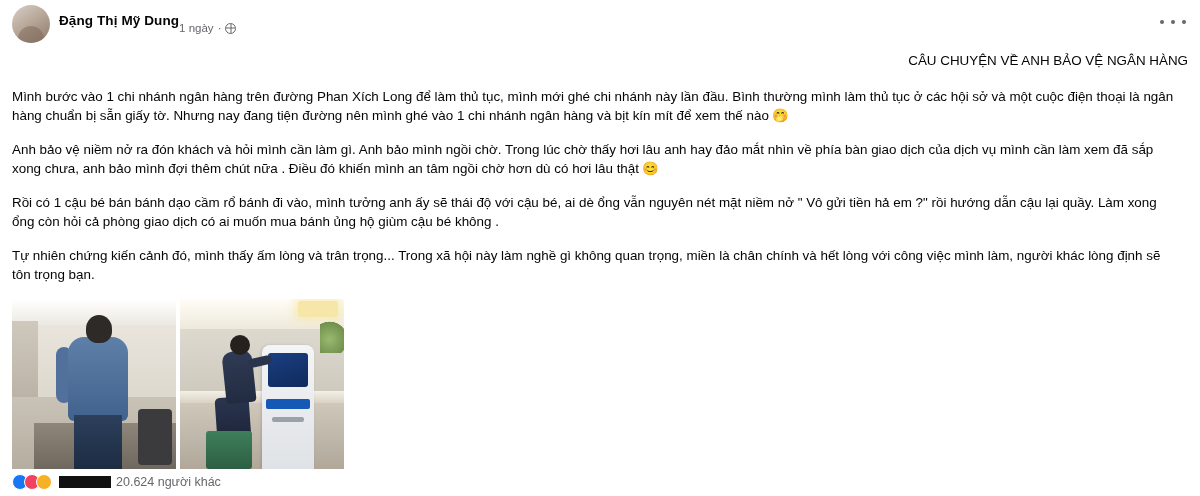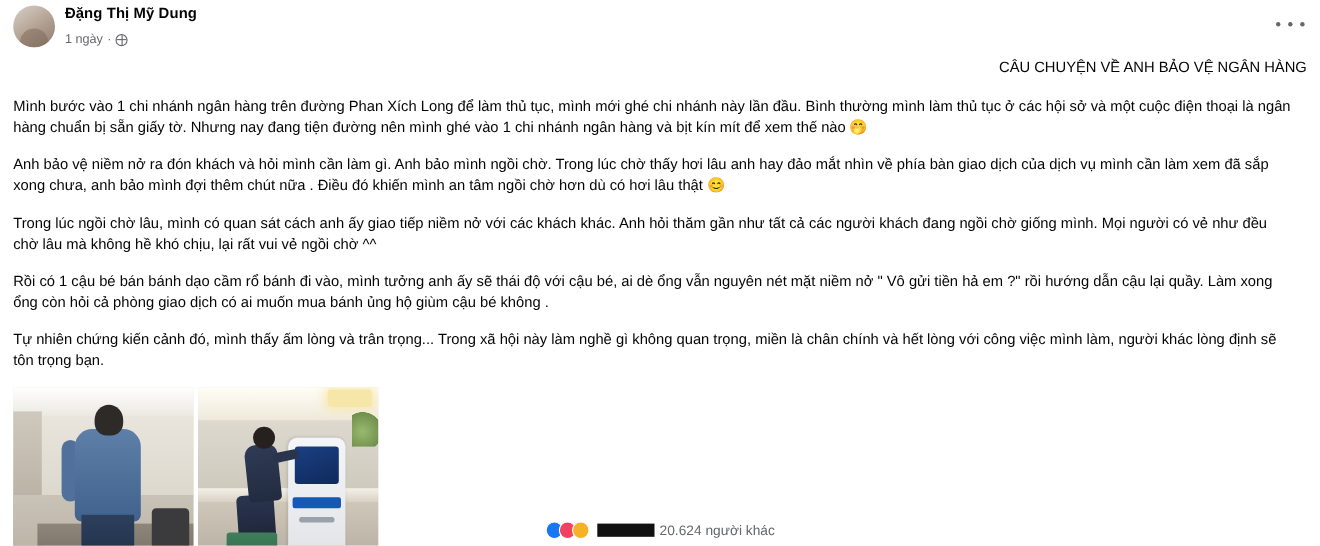--- a/index.html
+++ b/index.html
@@ -46,21 +46,20 @@
     left: 50%;
     top: 55%;
     width: 26px;
     height: 26px;
     border-radius: 50%;
     background: rgba(120, 95, 80, 0.45);
     transform: translate(-50%, 0);
   }
   .header-text {
     display: flex;
-    flex-direction: column;
     justify-content: space-between;
     line-height: 1.25;
   }
   .author-name {
     font-size: 13.5px;
     font-weight: bold;
     color: #050505;
     letter-spacing: 0.1px;
   }
   .meta-row {
@@ -286,21 +285,20 @@
   .post-footer {
     position: absolute;
     left: 12px;
     right: 12px;
     bottom: 6px;
     display: flex;
     align-items: center;
     justify-content: space-between;
     font-size: 12.5px;
     color: #65676b;
-    flex-direction: column;
   }
   .reactions {
     display: flex;
     align-items: center;
   }
   .reaction-icons {
     display: flex;
     align-items: center;
     margin-right: 5px;
   }
@@ -353,21 +351,20 @@
       <span></span>
         <span></span>
         <span></span>
     </div>
   </div>
 
   <div class="post-body">
     <p class="post-title">CÂU CHUYỆN VỀ ANH BẢO VỆ NGÂN HÀNG</p>
     <p>Mình bước vào 1 chi nhánh ngân hàng trên đường Phan Xích Long để làm thủ tục, mình mới ghé chi nhánh này lần đầu. Bình thường mình làm thủ tục ở các hội sở và một cuộc điện thoại là ngân hàng chuẩn bị sẵn giấy tờ. Nhưng nay đang tiện đường nên mình ghé vào 1 chi nhánh ngân hàng và bịt kín mít để xem thế nào 🤭</p>
     <p>Anh bảo vệ niềm nở ra đón khách và hỏi mình cần làm gì. Anh bảo mình ngồi chờ. Trong lúc chờ thấy hơi lâu anh hay đảo mắt nhìn về phía bàn giao dịch của dịch vụ mình cần làm xem đã sắp xong chưa, anh bảo mình đợi thêm chút nữa . Điều đó khiến mình an tâm ngồi chờ hơn dù có hơi lâu thật 😊</p>
-    <p>Trong lúc ngồi chờ lâu, mình có quan sát cách anh ấy giao tiếp niềm nở với các khách khác. Anh hỏi thăm gần như tất cả các người khách đang ngồi chờ giống mình. Mọi người có vẻ như đều chờ lâu mà không hề khó chịu, lại rất vui vẻ ngồi chờ ^^</p>
     <p>Rồi có 1 cậu bé bán bánh dạo cầm rổ bánh đi vào, mình tưởng anh ấy sẽ thái độ với cậu bé, ai dè ổng vẫn nguyên nét mặt niềm nở " Vô gửi tiền hả em ?" rồi hướng dẫn cậu lại quầy. Làm xong ổng còn hỏi cả phòng giao dịch có ai muốn mua bánh ủng hộ giùm cậu bé không .</p>
     <p>Tự nhiên chứng kiến cảnh đó, mình thấy ấm lòng và trân trọng... Trong xã hội này làm nghề gì không quan trọng, miền là chân chính và hết lòng với công việc mình làm, người khác lòng định sẽ tôn trọng bạn.</p>
   </div>
 
   <div class="photo-row">
     <div class="photo photo-1">
       <div class="p1-ceiling"></div>
       <div class="p1-wall"></div>
       <div class="p1-side-panel"></div>
       <div class="p1-counter"></div>

